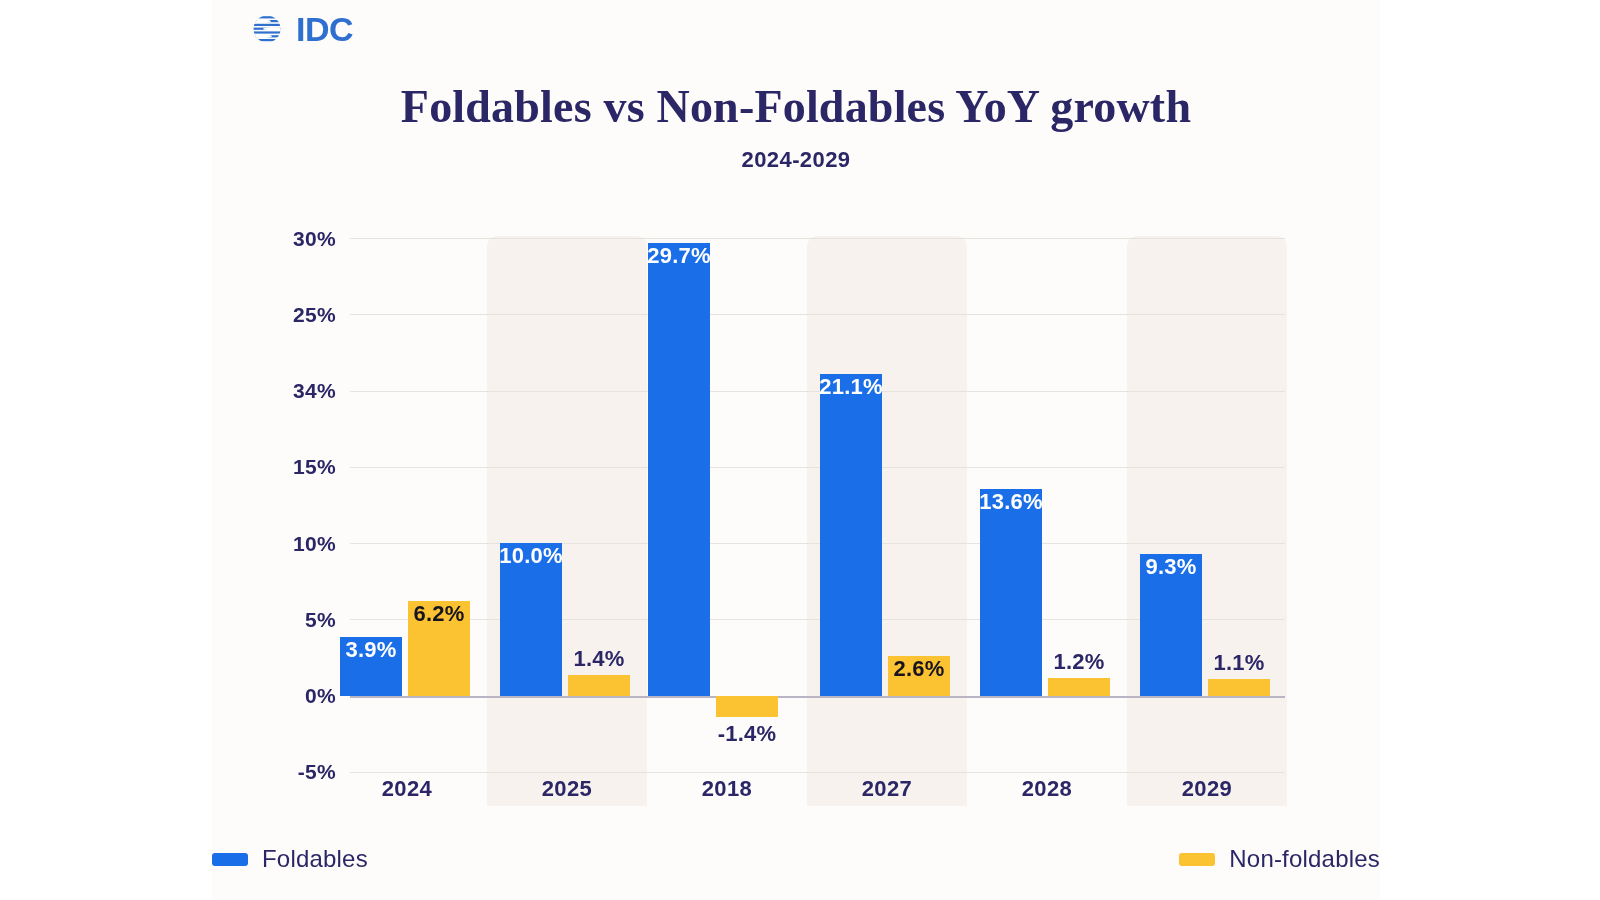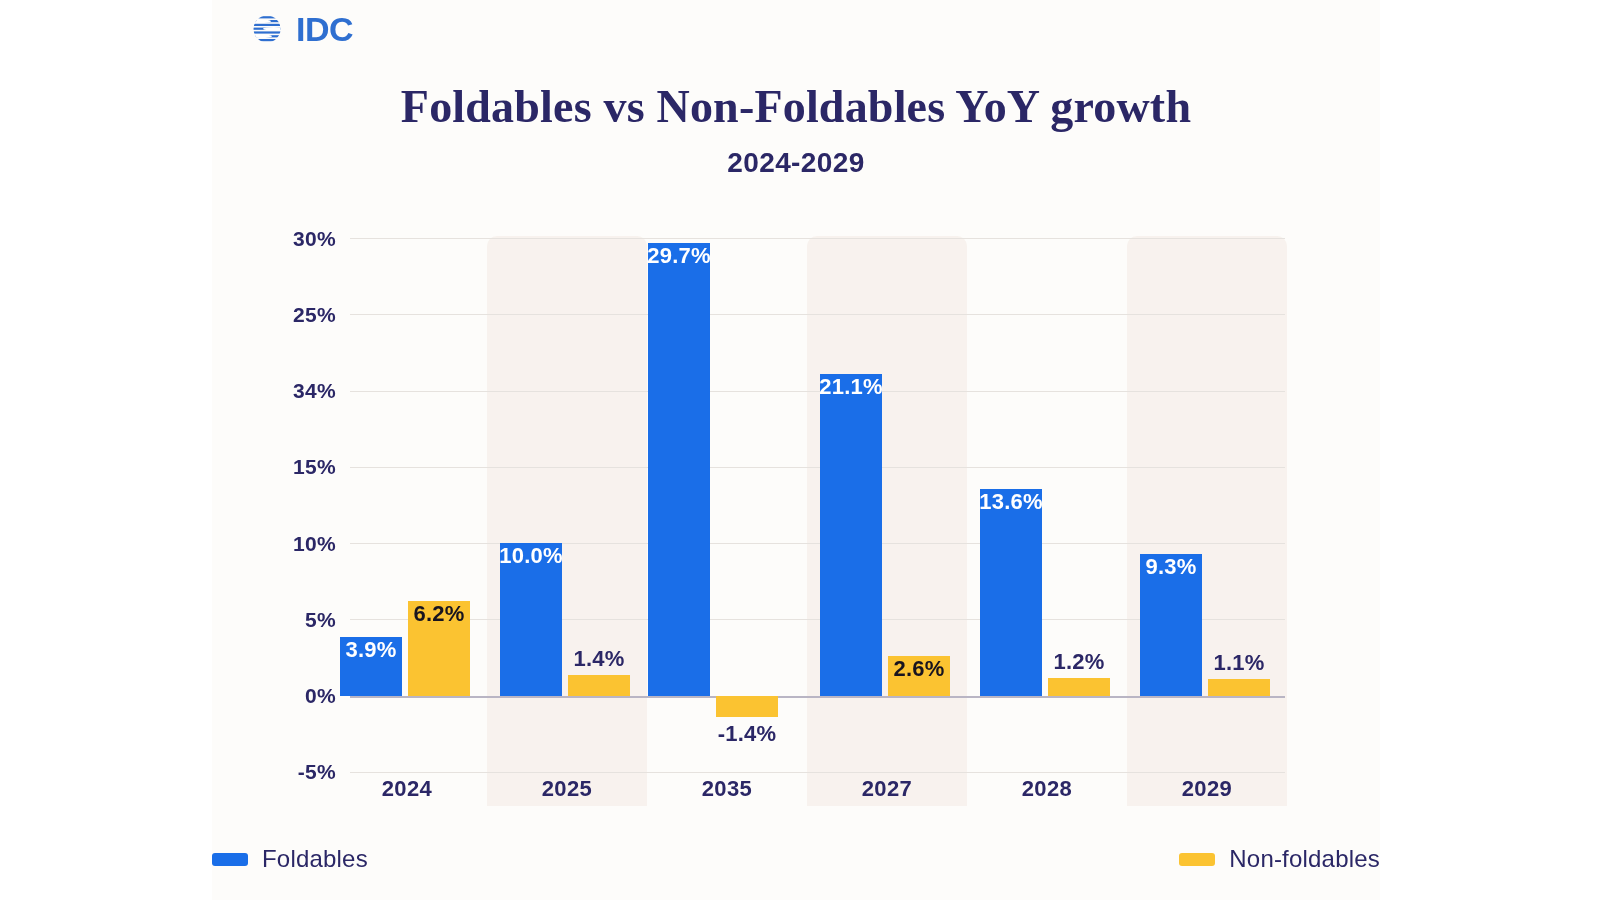--- a/index.html
+++ b/index.html
@@ -63,21 +63,21 @@
     letter-spacing: 0.2px;
     white-space: nowrap;
   }
   .chart-subtitle {
     position: absolute;
     left: 212px;
     top: 147px;
     width: 1168px;
     text-align: center;
     font-family: "Liberation Sans", sans-serif;
-    font-size: 28px;
+    font-size: 22px;
     font-weight: 700;
     color: #2b2766;
     letter-spacing: 0.4px;
   }
 
   
   
   .plot {
     position: absolute;
     left: 350px;
@@ -291,21 +291,21 @@
       <div class="bar-label inside-white" style="left:-49px; top:316px">9.3%</div>
       <div class="bar yellow" style="left:58px; width:62px; height:17px;  bottom:76px"></div>
       <div class="bar-label outside-dark" style="left:19px; top:412px">1.1%</div>
     </div>
 
   </div>
 
   <div>
     <div class="xtick" style="left:317px; top:776px">2024</div>
     <div class="xtick" style="left:477px; top:776px">2025</div>
-    <div class="xtick" style="left:637px; top:776px">2035</div>
+    <div class="xtick" style="left:637px; top:776px">2018</div>
     <div class="xtick" style="left:797px; top:776px">2027</div>
     <div class="xtick" style="left:957px; top:776px">2028</div>
     <div class="xtick" style="left:1117px; top:776px">2029</div>
   </div>
 
   <div class="legend">
     <div class="legend-item">
       <span class="legend-swatch" style="background:#1a6ee8"></span>
       <span class="legend-label">Foldables</span>
     </div>

